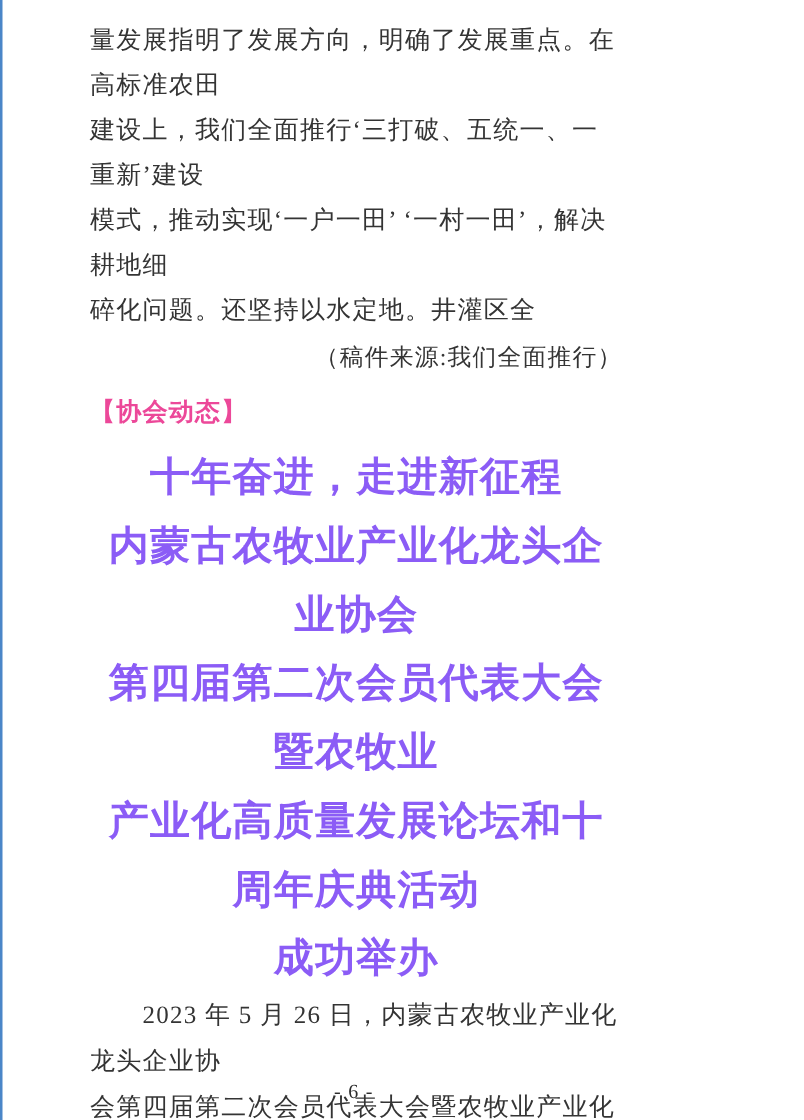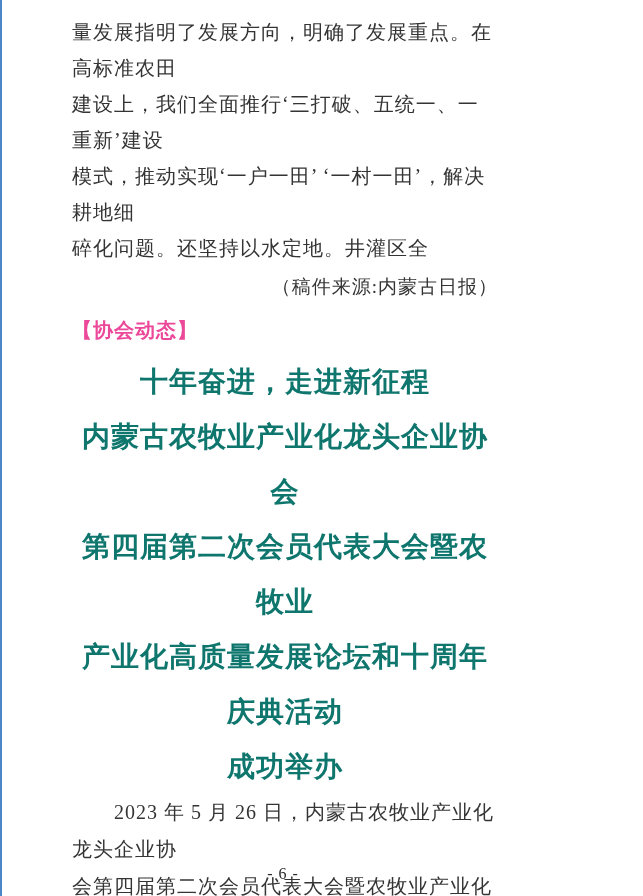--- a/index.html
+++ b/index.html
@@ -48,26 +48,26 @@
     margin: 14px 0 0 0;
     font-family: "Liberation Sans", "DejaVu Sans", sans-serif;
     font-size: 20px;
     font-weight: bold;
     line-height: 28px;
     color: #ec4899;
     letter-spacing: 1px;
   }
   .article-title {
     margin: 10px 0 0 0;
-    font-size: 28px;
+    font-size: 32px;
     font-weight: bold;
     line-height: 55px;
     letter-spacing: 1px;
     text-align: center;
-    color: #0f766e;
+    color: #8b5cf6;
     white-space: pre-line;
   }
   .body-para {
     margin: 0;
     font-size: 20px;
     line-height: 37px;
     letter-spacing: 1px;
     white-space: pre-line;
     text-align: left;
   }
@@ -88,21 +88,21 @@
 
 <div class="page">
   <div class="accent-line"></div>
 
   <div class="content">
     <p class="top-para">量发展指明了发展方向，明确了发展重点。在高标准农田
 建设上，我们全面推行‘三打破、五统一、一重新’建设
 模式，推动实现‘一户一田’ ‘一村一田’，解决耕地细
 碎化问题。还坚持以水定地。井灌区全</p>
 
-    <p class="source">（稿件来源:内蒙古日报）</p>
+    <p class="source">（稿件来源:我们全面推行）</p>
 
     <h2 class="section-label">【协会动态】</h2>
 
     <h1 class="article-title">十年奋进，走进新征程
 内蒙古农牧业产业化龙头企业协会
 第四届第二次会员代表大会暨农牧业
 产业化高质量发展论坛和十周年庆典活动
 成功举办</h1>
 
     <p class="body-para">　　2023 年 5 月 26 日，内蒙古农牧业产业化龙头企业协

